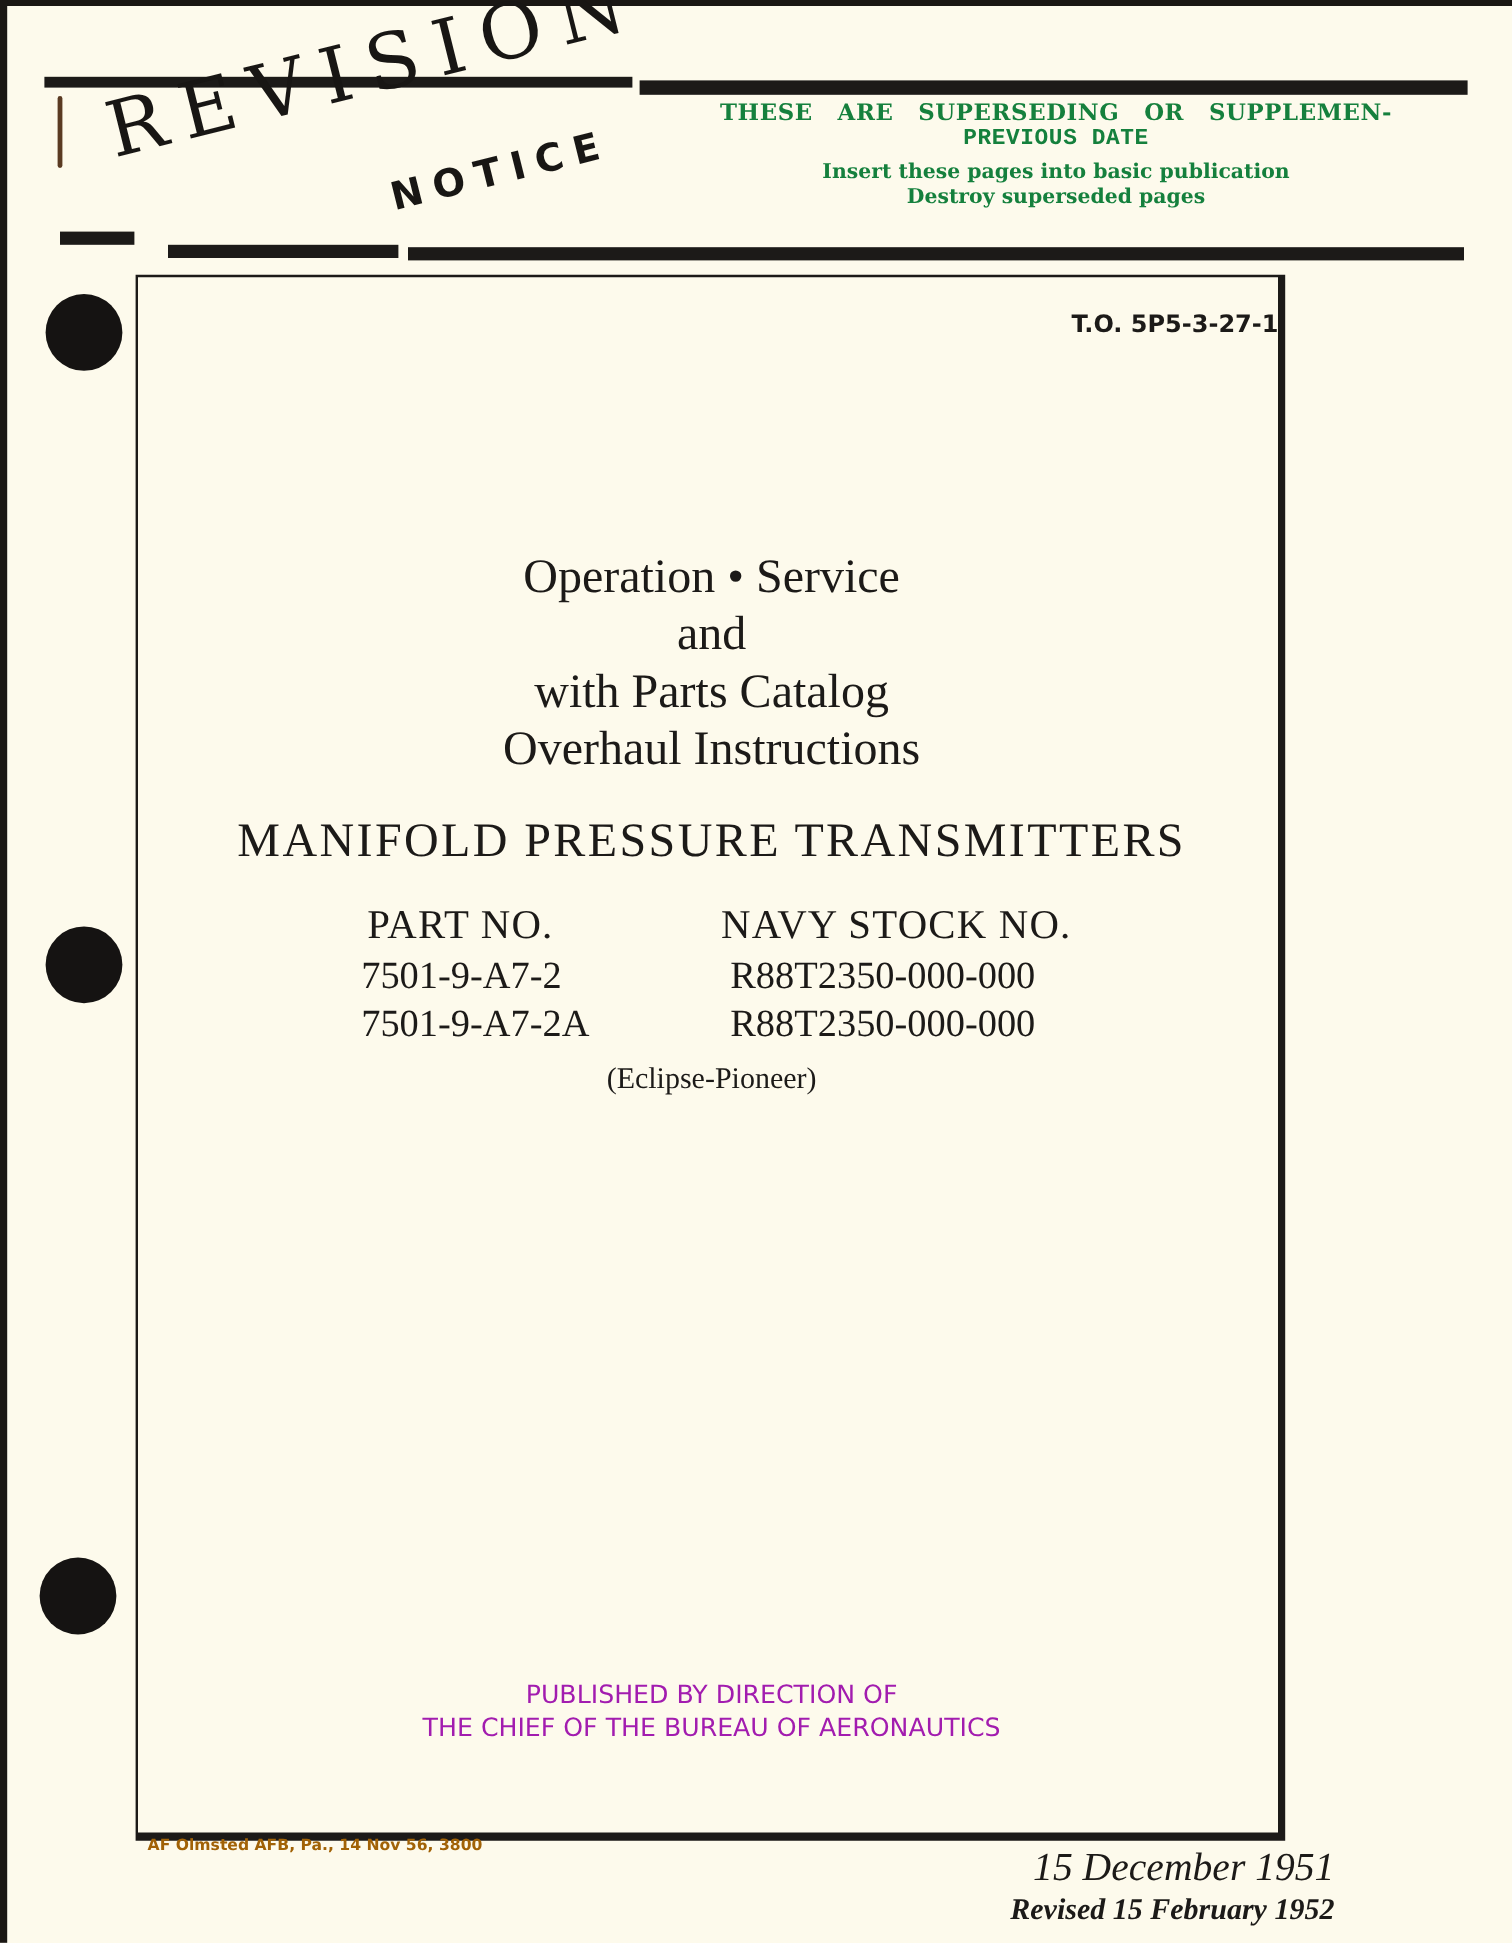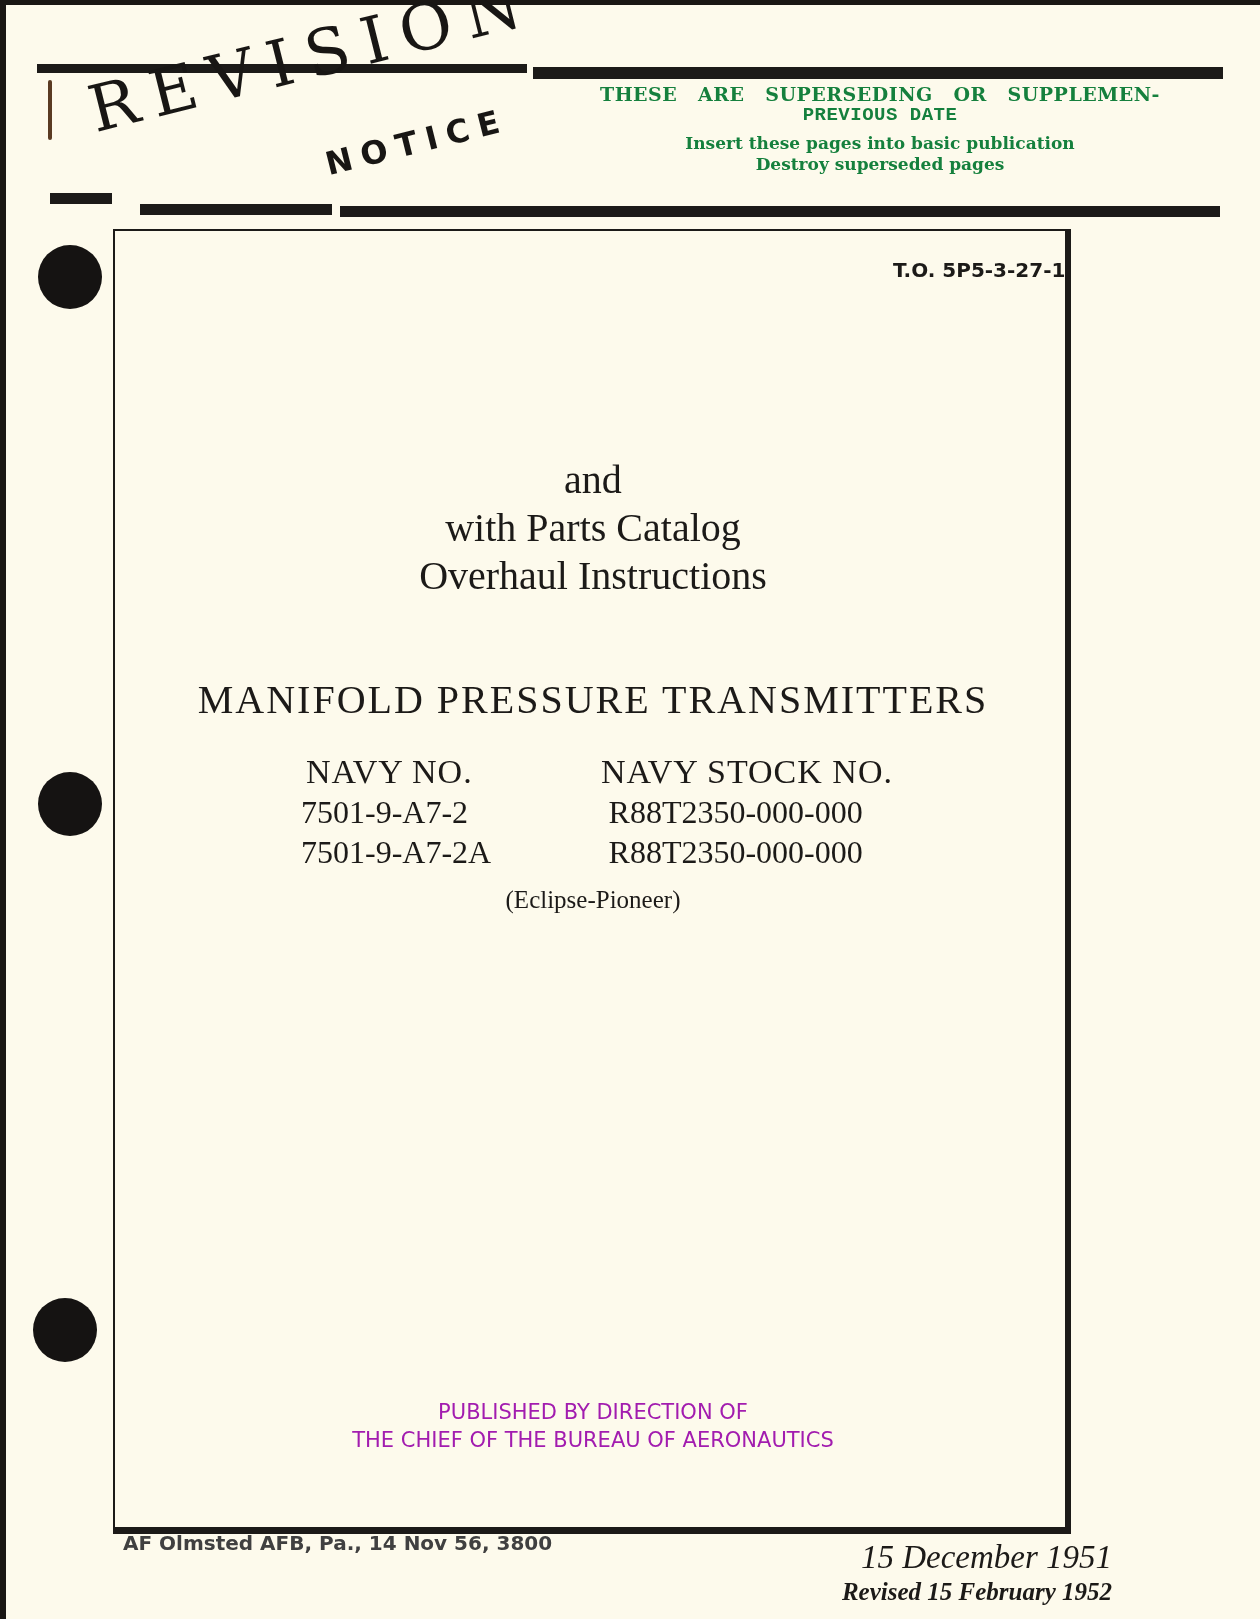--- a/index.html
+++ b/index.html
@@ -147,22 +147,22 @@
       font-family: "DejaVu Sans", sans-serif;
       font-size: 21px;
       line-height: 28px;
       color: #a21caf;
     }
 
     .printer {
       position: absolute; left: 123px; top: 1531px;
       font-family: "DejaVu Sans", sans-serif;
       font-weight: bold;
-      font-size: 20px;
-      color: #404040;
+      font-size: 13px;
+      color: #a16207;
       white-space: nowrap;
     }
     .date-block {
       position: absolute; right: 148px; top: 1538px;
       text-align: right;
       font-family: "Liberation Serif", "DejaVu Serif", serif;
       font-style: italic;
       color: #1c1a18;
       white-space: nowrap;
     }
@@ -201,30 +201,31 @@
   <div class="hole" style="left:38px; top:245px;"></div>
   <div class="hole" style="left:38px; top:772px;"></div>
   <div class="hole" style="left:33px; top:1298px;"></div>
 
   <div class="frame"></div>
 
   <div class="to-number">T.O. 5P5-3-27-1</div>
 
 
   <div class="center-block serif subtitle">
+    <div>Operation • Service</div>
     <div>and</div>
     <div>with Parts Catalog</div>
     <div>Overhaul Instructions</div>
   </div>
 
   <div class="center-block serif main-title">MANIFOLD PRESSURE TRANSMITTERS</div>
 
   <div class="parts">
     <div class="row hdr">
-      <div class="col1">NAVY NO.</div>
+      <div class="col1">PART NO.</div>
       <div class="col2">NAVY STOCK NO.</div>
     </div>
     <div class="row val">
       <div class="col1">7501-9-A7-2</div>
       <div class="col2">R88T2350-000-000</div>
     </div>
     <div class="row val">
       <div class="col1">7501-9-A7-2A</div>
       <div class="col2">R88T2350-000-000</div>
     </div>

